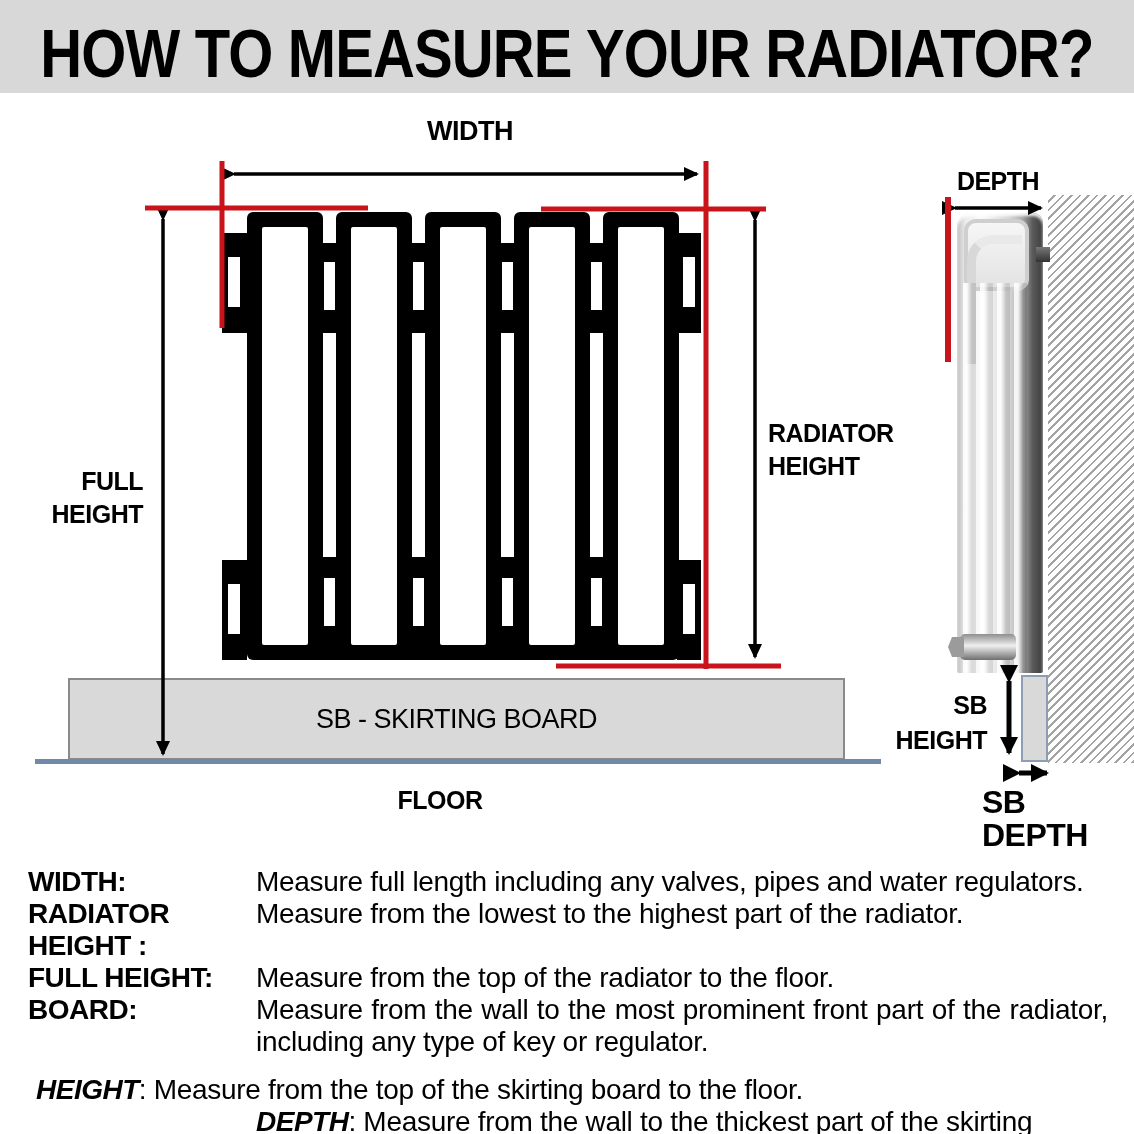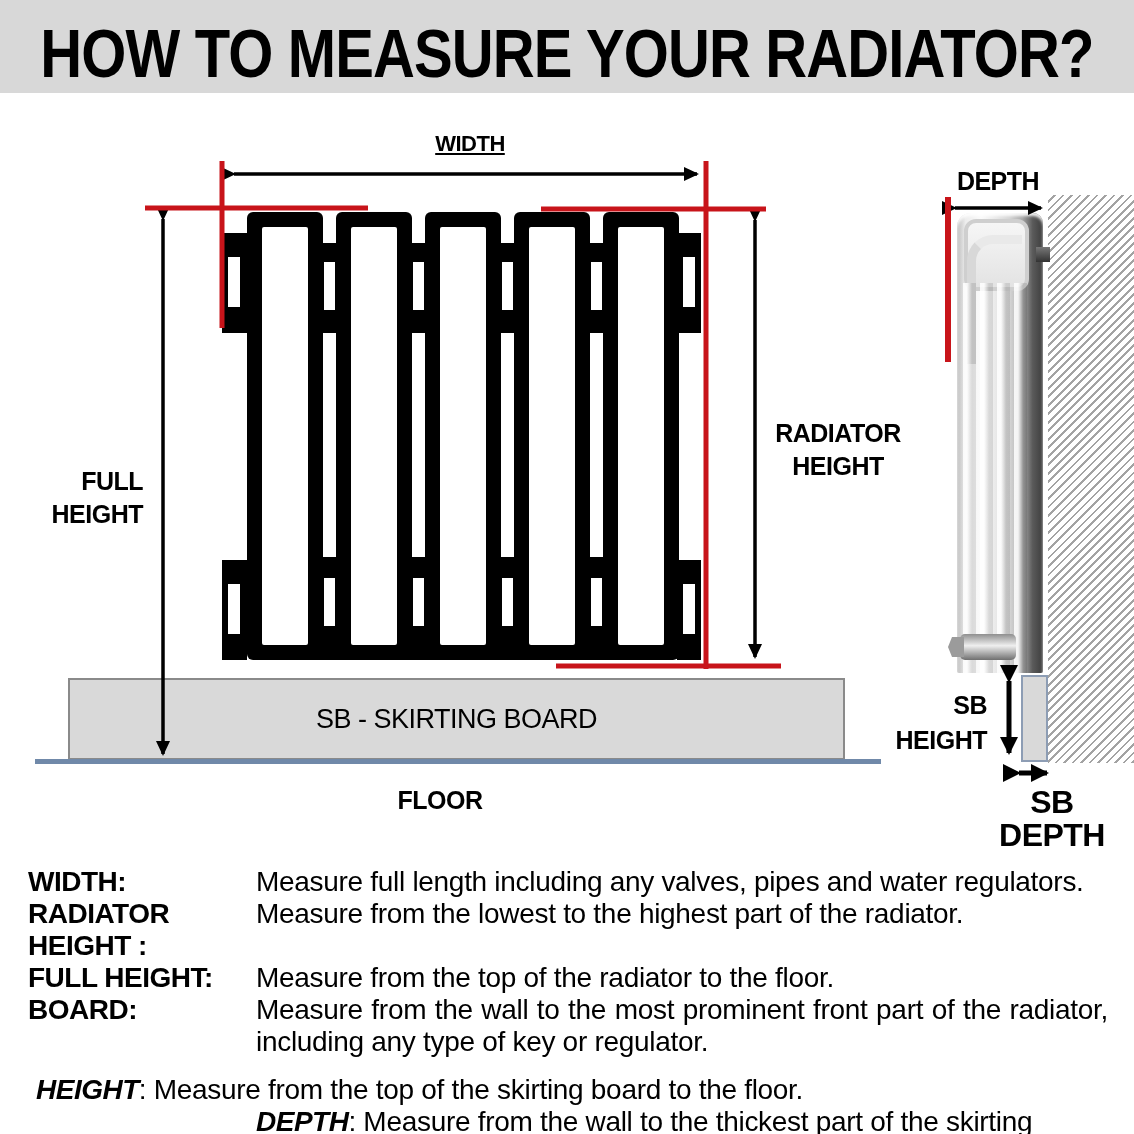--- a/index.html
+++ b/index.html
@@ -4,21 +4,21 @@
 <style>
   html,body{margin:0;padding:0;background:#fff;}
   #stage{position:relative;width:1134px;height:1134px;background:#fff;overflow:hidden;
          font-family:"Liberation Sans",sans-serif;color:#000;}
   
   #banner{position:absolute;left:0;top:0;width:1134px;height:93px;background:#d8d8d8;
           display:flex;align-items:flex-end;justify-content:center;}
   #banner .t{font-size:69px;font-weight:700;letter-spacing:-1px;white-space:nowrap;
              transform:scaleX(.84);transform-origin:center;}
   
-  .lbl{position:absolute;font-weight:700;font-size:25px;letter-spacing:-.5px;z-index:6;line-height:33px;text-align:center;}
+  .lbl{position:absolute;font-weight:700;font-size:25px;letter-spacing:-.5px;z-index:6;line-height:33px;}
   .center{text-align:center}.right{text-align:right}
   
   .sv{position:absolute;z-index:1;}
   #wall{left:1048px;top:195px;width:86px;height:568px;
         background:repeating-linear-gradient(135deg,#ffffff 0 4px,#a3a3a3 4px 6px);}
   #rad-side{left:957px;top:213px;width:86px;height:460px;border-radius:14px 10px 2px 2px;
         background:linear-gradient(90deg,#bdbdbd 0,#ededed 10%,#fbfbfb 28%,#e8e8e8 46%,#d2d2d2 62%,#a9a9a9 76%,#5a5a5a 88%,#3e3e3e 100%);
         box-shadow:inset 0 3px 3px rgba(255,255,255,.9);}
   #rad-side .ridges{position:absolute;left:6px;top:70px;right:16px;bottom:0;
         background:repeating-linear-gradient(90deg,rgba(255,255,255,.85) 0 4px,rgba(0,0,0,.10) 9px 13px,rgba(255,255,255,0) 13px 17px);}
@@ -155,21 +155,21 @@
     <g stroke="#c8141a" stroke-width="5">
       <line x1="145" y1="208" x2="368" y2="208"></line>
       <line x1="222" y1="161" x2="222" y2="328"></line>
       <line x1="541" y1="209" x2="766" y2="209"></line>
       <line x1="706" y1="161" x2="706" y2="669"></line>
       <line x1="556" y1="666" x2="781" y2="666"></line>
       <line x1="948" y1="197" x2="948" y2="362" stroke-width="6"></line>
     </g>
   </svg>
 
-  <div class="lbl center" style="left:390px;top:127px;width:160px;font-size:22px;text-decoration:underline;">WIDTH</div>
+  <div class="lbl center" style="left:390px;top:115px;width:160px;font-size:27px;">WIDTH</div>
   <div class="lbl right" style="left:35px;top:417px;width:108px;margin-top:48px;">
     <div>FULL</div>
     <div>HEIGHT</div>
   </div>
   <div class="lbl" style="left:768px;top:417px;width:140px;">
     <div>RADIATOR</div>
     <div>HEIGHT</div>
   </div>
   <div class="lbl center" style="left:948px;top:165px;width:100px;">DEPTH</div>
   <div class="lbl center" style="left:355px;top:784px;width:170px;">FLOOR</div>

